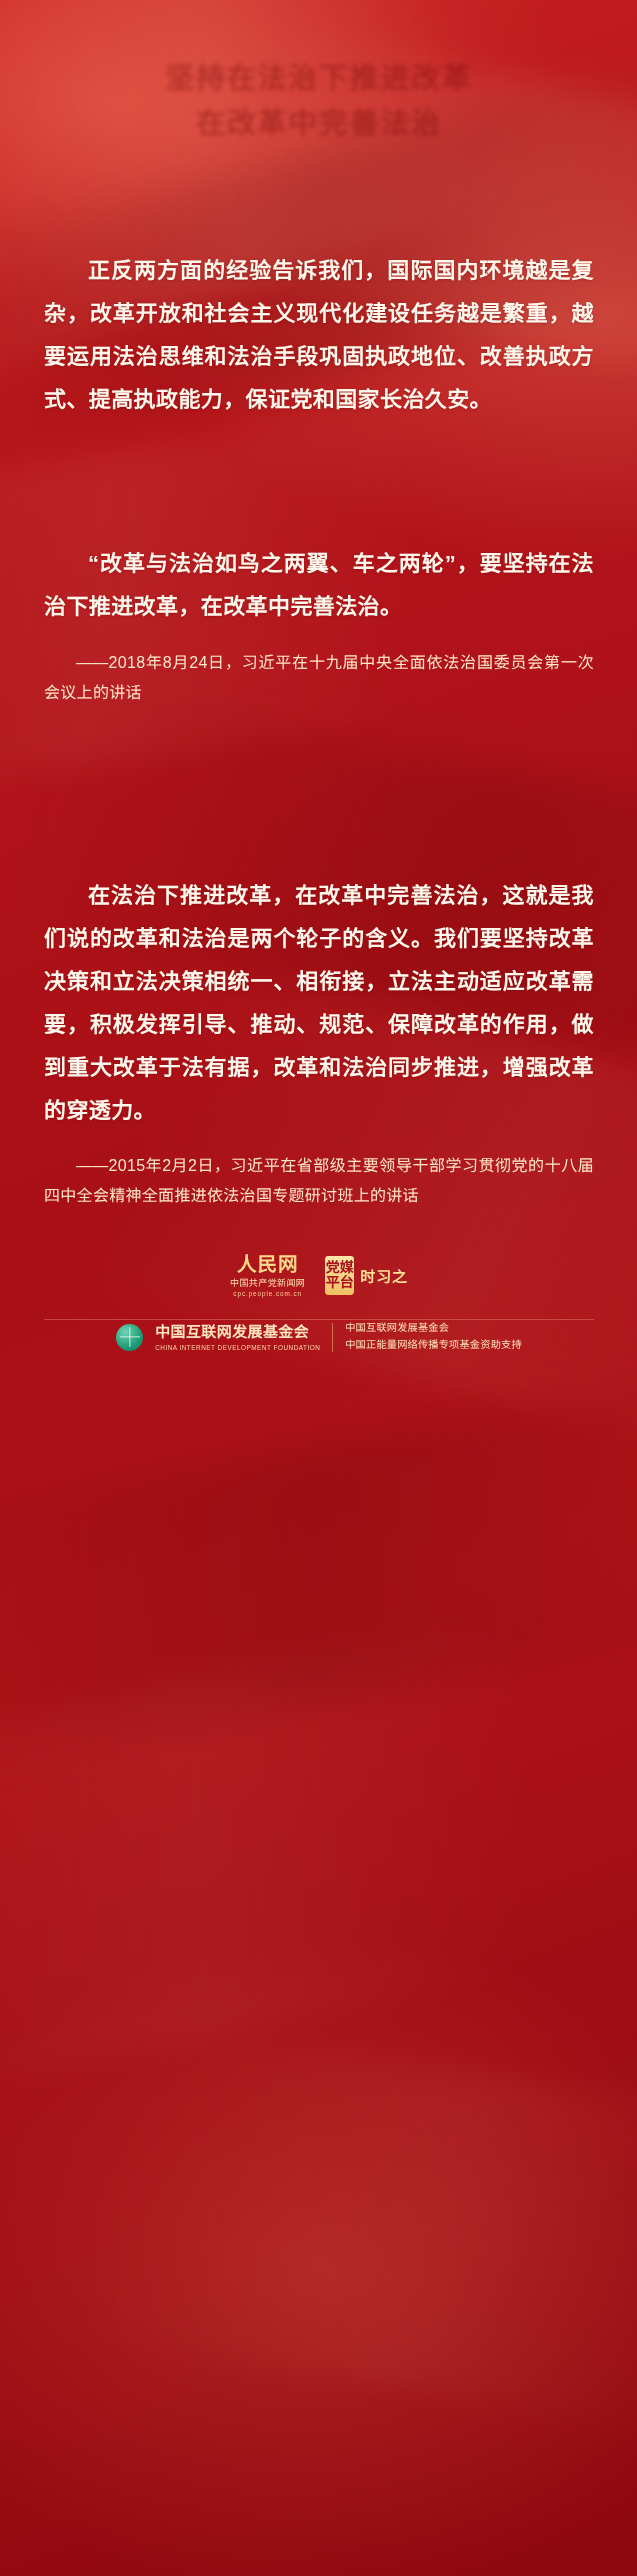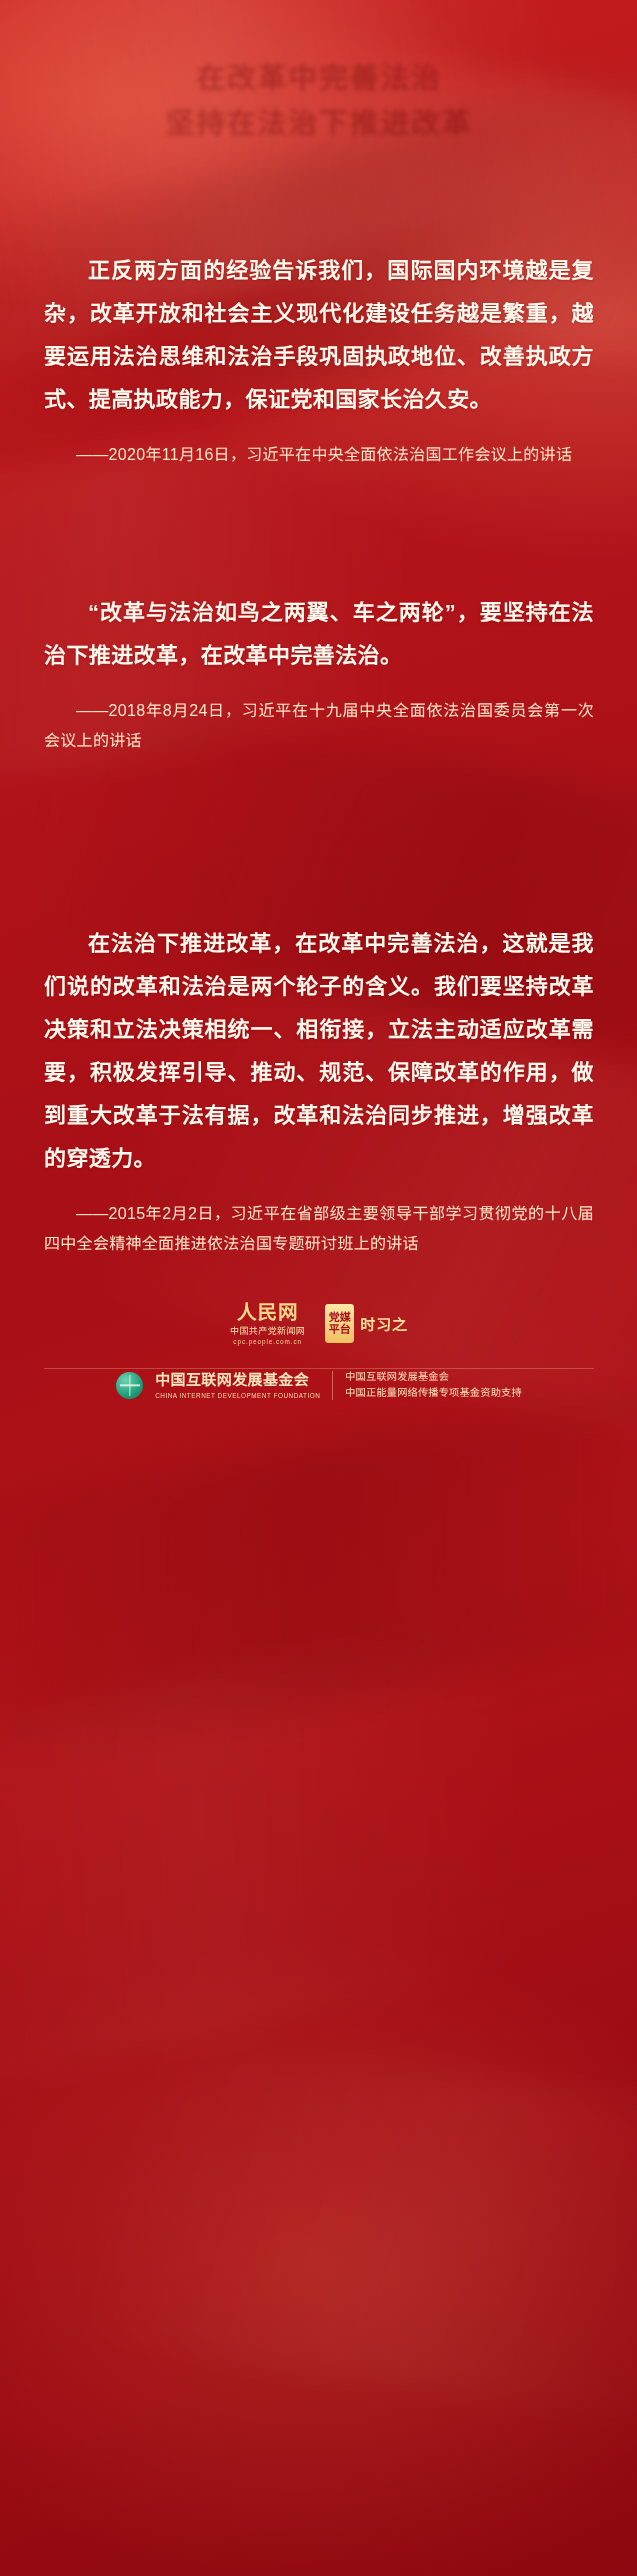--- a/index.html
+++ b/index.html
@@ -143,21 +143,21 @@
     display: flex;
     align-items: center;
     gap: 6px;
   }
   .shixi .badge {
     width: 29px;
     height: 39px;
     border-radius: 3.4px;
     background: linear-gradient(180deg, #ffe7a8, #f0c061);
     color: #a8111a;
-    font-size: 11px;
+    font-size: 14px;
     font-weight: bold;
     display: flex;
     align-items: center;
     justify-content: center;
     text-align: center;
     line-height: 1.1;
     letter-spacing: 0;
   }
   .shixi .word {
     font-size: 15px;
@@ -240,29 +240,28 @@
     <div class="swoosh s5"></div>
     <div class="swoosh s6"></div>
     <div class="shade d1"></div>
     <div class="shade d2"></div>
     <div class="shade d3"></div>
   </div>
 
   <div class="content">
 
     <div class="title-block">
+      <div class="title-line">坚持在法治下推进改革</div>
       <div class="title-line">在改革中完善法治</div>
-      <div class="title-line">坚持在法治下推进改革</div>
     </div>
 
     <div class="gap-1"></div>
 
     <div class="section">
       <div class="quote">正反两方面的经验告诉我们，国际国内环境越是复杂，改革开放和社会主义现代化建设任务越是繁重，越要运用法治思维和法治手段巩固执政地位、改善执政方式、提高执政能力，保证党和国家长治久安。</div>
-      <div class="source">——2020年11月16日，习近平在中央全面依法治国工作会议上的讲话</div>
     </div>
 
     <div class="gap-2"></div>
 
     <div class="section">
       <div class="quote">“改革与法治如鸟之两翼、车之两轮”，要坚持在法治下推进改革，在改革中完善法治。</div>
       <div class="source">——2018年8月24日，习近平在十九届中央全面依法治国委员会第一次会议上的讲话</div>
     </div>
 
     <div class="gap-3"></div>

